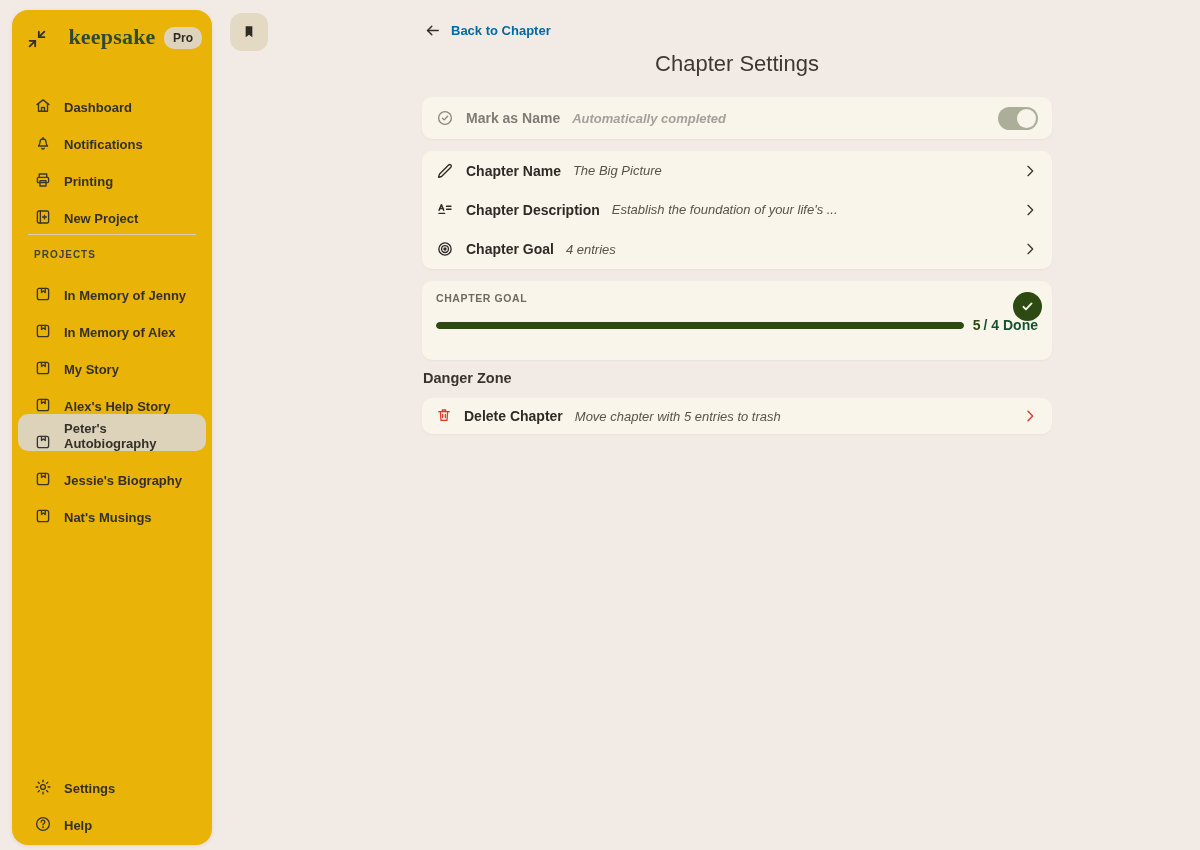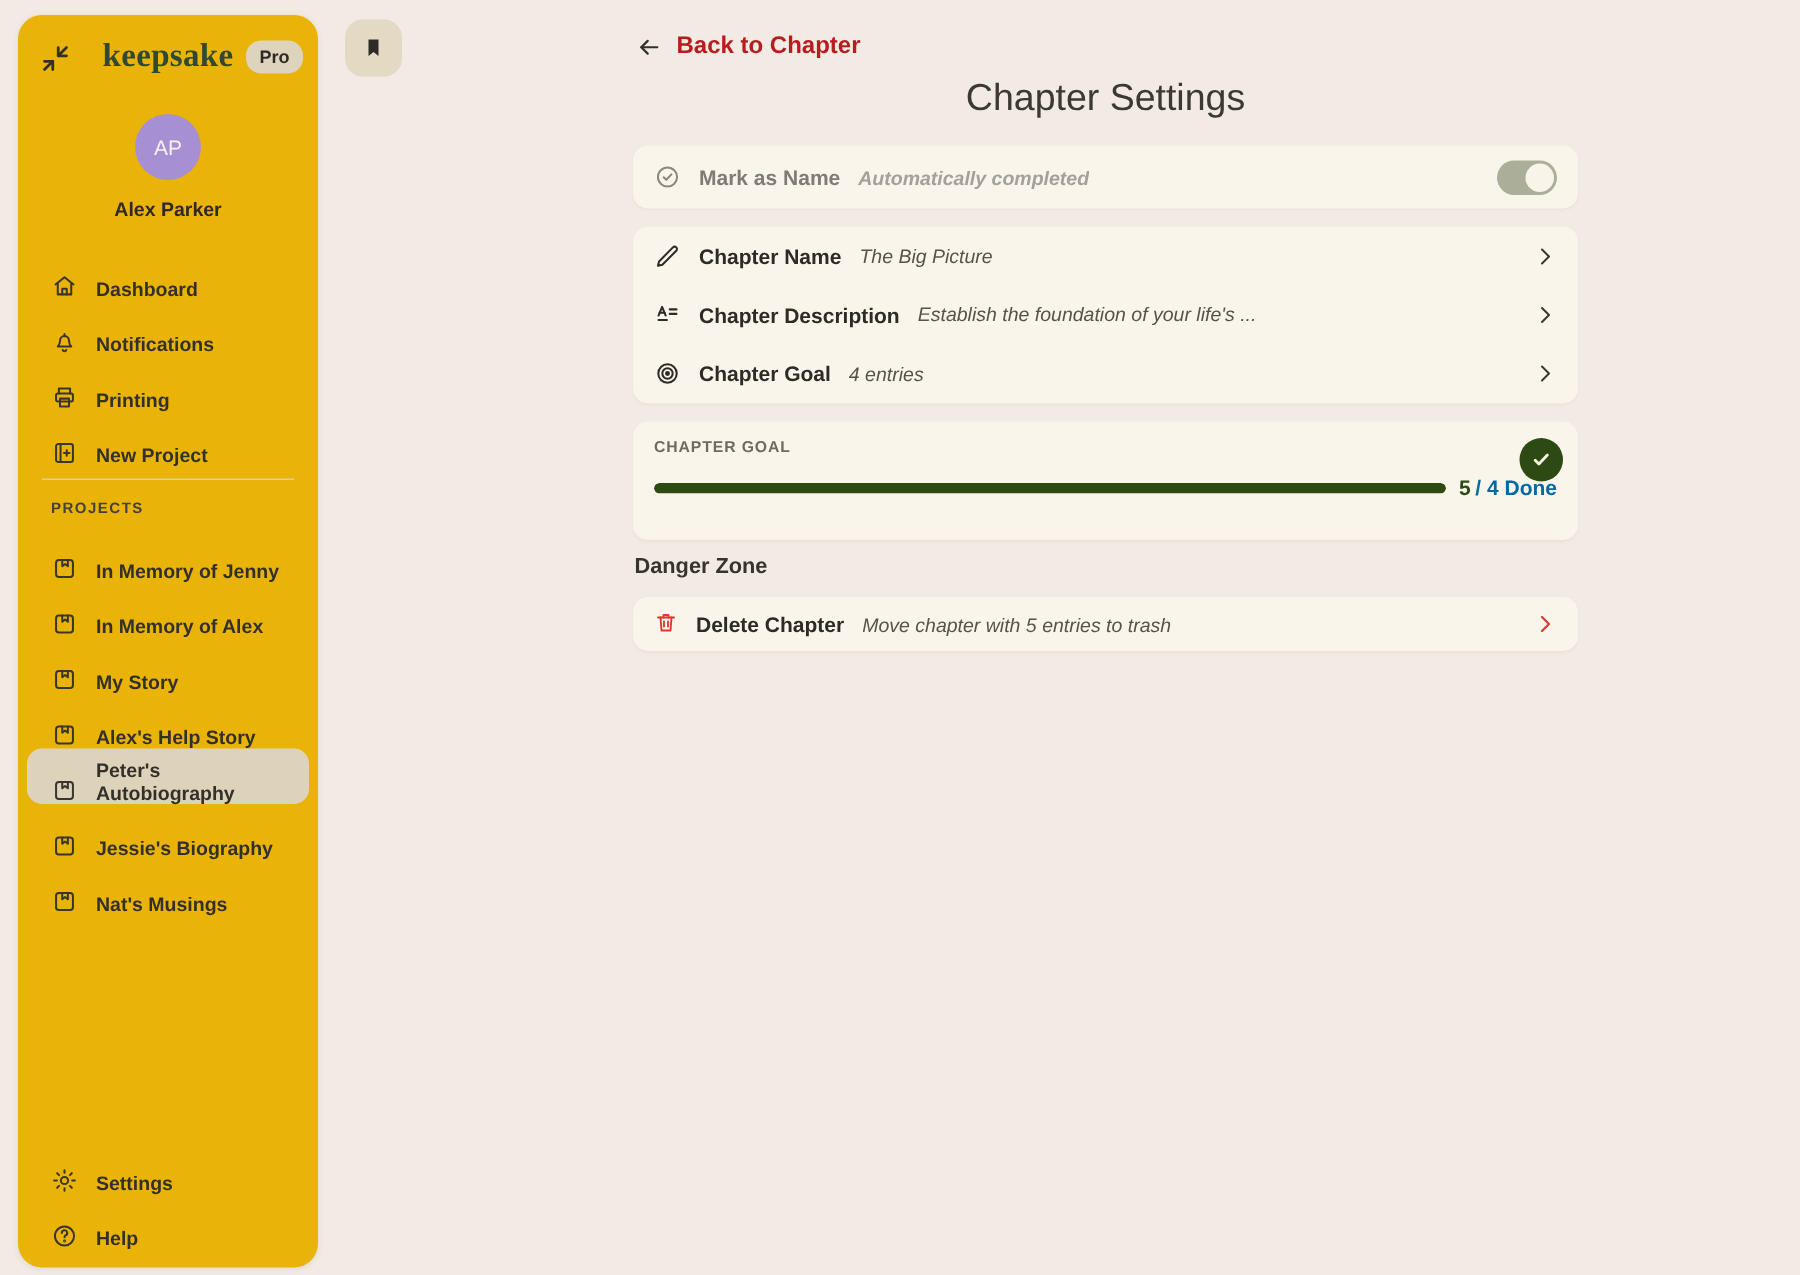--- a/index.html
+++ b/index.html
@@ -66,26 +66,26 @@
     background:#e4d9c3; border-radius:12px;
     display:flex; align-items:center; justify-content:center; cursor:pointer;
     color:#2e2a25;
   }
 
   
   .content { position:absolute; left:422px; top:0; width:630px; height:850px; }
   .back-row {
     position:absolute; top:22px; left:2px;
     display:flex; align-items:center; gap:10px; cursor:pointer;
-    font-size:16px; font-weight:600; color:#b91c1c;
+    font-size:13px; font-weight:600; color:#0369a1;
   }
   .back-row .ic { width:17px; height:17px; color:#33302a; }
   .page-title {
     position:absolute; top:51px; left:0; width:100%; text-align:center;
-    font-size:25px; font-weight:500; color:#3d3831;
+    font-size:22px; font-weight:500; color:#3d3831;
   }
   .card {
     position:absolute; left:0; width:630px; background:#faf5eb;
     border-radius:10px; box-shadow:0 1px 2px rgba(90,70,40,.05);
   }
   .row { display:flex; align-items:center; gap:12px; padding:0 14px; }
   .row .ic { width:18px; height:18px; flex:0 0 18px; }
   .row-label { font-size:14px; font-weight:700; white-space:nowrap; }
   .row-value { font-size:13px; font-style:italic; color:#57534b; white-space:nowrap;
                overflow:hidden; text-overflow:ellipsis; }
@@ -115,21 +115,21 @@
   .goal-status { margin-top:3px; font-size:15px; color:#2b2722; }
   .goal-check {
     position:absolute; top:11px; right:10px; width:29px; height:29px;
     border-radius:50%; background:#2c4a11; color:#f6f2e7;
     display:flex; align-items:center; justify-content:center;
   }
   .goal-progress-row { display:flex; align-items:center; gap:9px; margin-top:13px; }
   .goal-bar-track { flex:1; height:7px; border-radius:4px; overflow:hidden; }
   .goal-bar-fill { height:7px; border-radius:4px; background:#2c4a11; }
   .goal-count { font-size:14px; font-weight:700; color:#2c4a11; white-space:nowrap; }
-  .goal-count-suffix { color:#0369a1; margin-left:3px; }
+  .goal-count-suffix { color:#14532d; margin-left:3px; }
 
   .danger-heading {
     position:absolute; top:370px; left:1px;
     font-size:14.5px; font-weight:700; color:#38342d;
   }
   .card-delete { top:398px; height:36px; }
   .card-delete .row { height:36px; cursor:pointer;align-items:center; }
   .card-delete .ic { color:#da3a2e; width:16px; flex-basis:16px; }
   .card-delete .chev { color:#da3a2e; }
 </style>
@@ -143,24 +143,20 @@
         <polyline points="20 10 14 10 14 4"></polyline>
           <line x1="14" y1="10" x2="20" y2="4"></line>
         <polyline points="4 14 10 14 10 20"></polyline>
           <line x1="10" y1="14" x2="4" y2="20"></line>
       </svg>
     </span>
     <div class="logo">keepsake</div>
     <span class="pro-badge">Pro</span>
   </div>
 
-  <div class="profile">
-    <div class="avatar">AP</div>
-    <div class="user-name">Alex Parker</div>
-  </div>
 
   <div class="sb-menu">
     <div class="sb-item">
       <span class="ic">
         <svg viewBox="0 0 24 24" fill="none" stroke="currentColor" stroke-width="1.8" stroke-linecap="round" stroke-linejoin="round">
           <path d="M4 10.2 12 3.8l8 6.4"></path>
             <path d="M6 8.8V19h12V8.8"></path>
             <path d="M10 19v-5h4v5"></path>
         </svg>
       </span>

